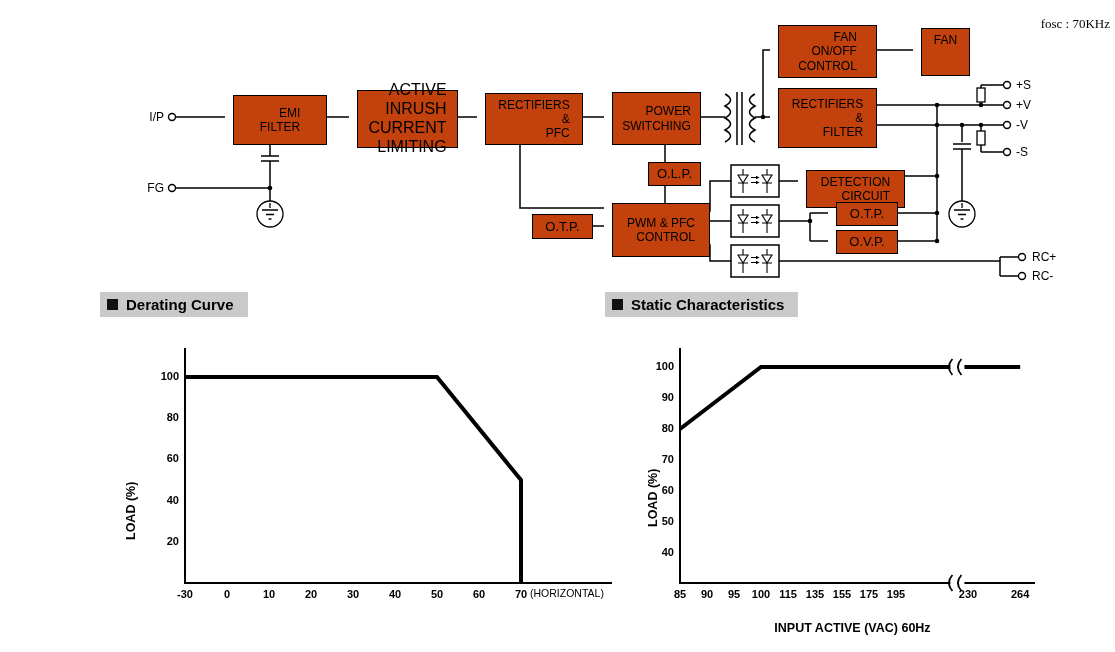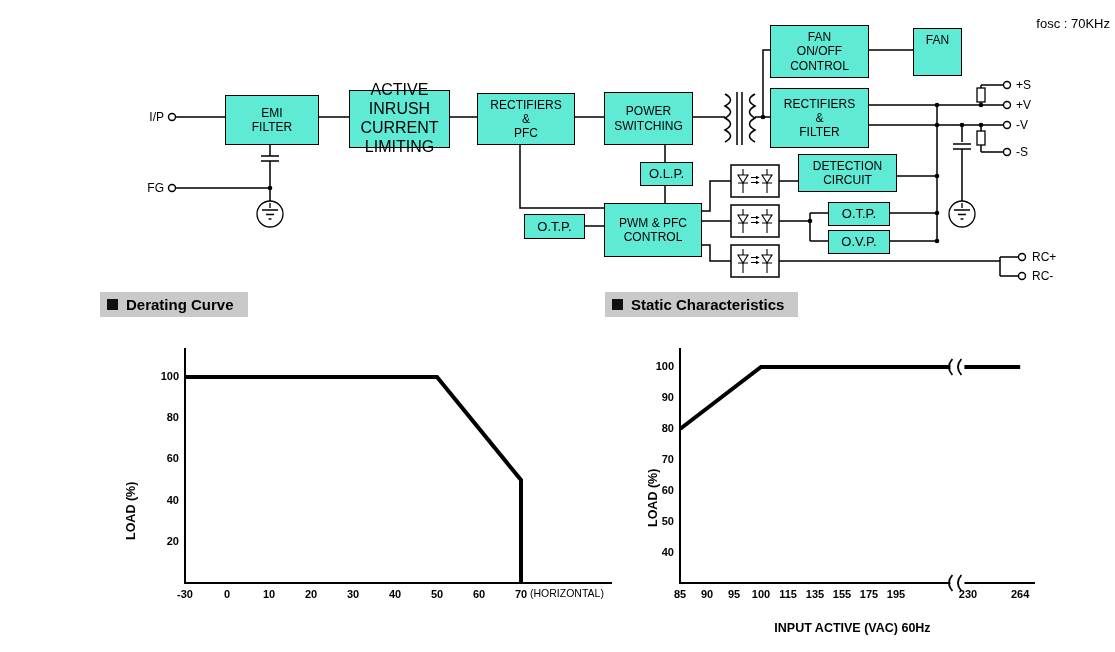--- a/index.html
+++ b/index.html
@@ -1,35 +1,35 @@
 <!DOCTYPE html>
 <html><head>
 <meta charset="utf-8">
 <style>
   html,body{margin:0;padding:0;background:#fff;}
   .page{position:relative;width:1115px;height:652px;background:#fff;overflow:hidden;
         font-family:"Liberation Sans",sans-serif;color:#000;}
   .layer{position:absolute;left:0;top:0;}
-  .dbox{position:absolute;border:1.6px solid #000;background:#5eead4;display:flex;
-        align-items:center;justify-content:center;text-align:center;
-        font-size:12px;line-height:1.18;white-space:pre-line;}
+  .dbox{position:absolute;border:1.6px solid #000;background:#c2410c;display:flex;
+        align-items:center;justify-content:center;text-align:right;
+        font-size:12px;line-height:1.18;white-space:pre-line;margin-left:8px;}
   .sm{font-size:13px;}
   .sm4{font-size:16px;}
   .lbl{position:absolute;font-size:12px;white-space:nowrap;}
   .tick{position:absolute;font-size:11px;font-weight:bold;line-height:13px;}
   .tx{width:34px;text-align:center;}
   .ty{width:28px;text-align:right;}
   .sec{position:absolute;display:flex;align-items:center;gap:8px;background:#c9c9c9;
        height:25px;padding:0 14px 0 7px;font-weight:bold;font-size:15px;}
   .sq{width:11px;height:11px;background:#111;flex:0 0 auto;}
   .axlab{position:absolute;font-weight:bold;font-size:12.5px;text-align:center;}
   .ylab{position:absolute;font-weight:bold;font-size:12.5px;transform-origin:0 0;
         transform:rotate(-90deg);white-space:nowrap;}
   .note{position:absolute;font-size:10.5px;white-space:nowrap;}
-  .fosc{position:absolute;font-size:13px;text-align:right;}
+  .fosc{position:absolute;font-size:13px;text-align:right;font-family:Liberation Serif, serif;}
 </style>
 </head>
 <body>
 
 <div class="page" id="page">
 
   <svg class="layer" width="1115" height="652" viewBox="0 0 1115 652">
     <g stroke="#000" stroke-width="1.5" fill="none">
 
       <path d="M176 117 H225 M317 117 H349 M448 117 H477 M573 117 H604 M691 117 H725 M755 117 H770"></path>
@@ -142,21 +142,21 @@
 ON/OFF
 CONTROL</div>
   <div class="dbox" style="left:913px;top:28px;width:49px;height:48px;align-items:flex-start;padding-top:4px;box-sizing:border-box">FAN</div>
   <div class="dbox" style="left:770px;top:88px;width:97px;height:58px">RECTIFIERS
 &amp;
 FILTER</div>
   <div class="dbox sm" style="left:640px;top:162px;width:51px;height:22px">O.L.P.</div>
   <div class="dbox sm" style="left:524px;top:214px;width:59px;height:23px">O.T.P.</div>
   <div class="dbox" style="left:604px;top:203px;width:96px;height:52px">PWM &amp; PFC
 CONTROL</div>
-  <div class="dbox" style="left:798px;top:154px;width:97px;height:36px">DETECTION
+  <div class="dbox" style="left:798px;top:170px;width:97px;height:36px">DETECTION
 CIRCUIT</div>
   <div class="dbox sm" style="left:828px;top:202px;width:60px;height:22px">O.T.P.</div>
   <div class="dbox sm" style="left:828px;top:230px;width:60px;height:22px">O.V.P.</div>
 
   <div class="lbl" style="left:136px;top:110px;width:28px;text-align:right">I/P</div>
   <div class="lbl" style="left:136px;top:181px;width:28px;text-align:right">FG</div>
   <div class="lbl" style="left:1016px;top:78px">+S</div>
   <div class="lbl" style="left:1016px;top:98px">+V</div>
   <div class="lbl" style="left:1016px;top:118px">-V</div>
   <div class="lbl" style="left:1016px;top:145px">-S</div>

